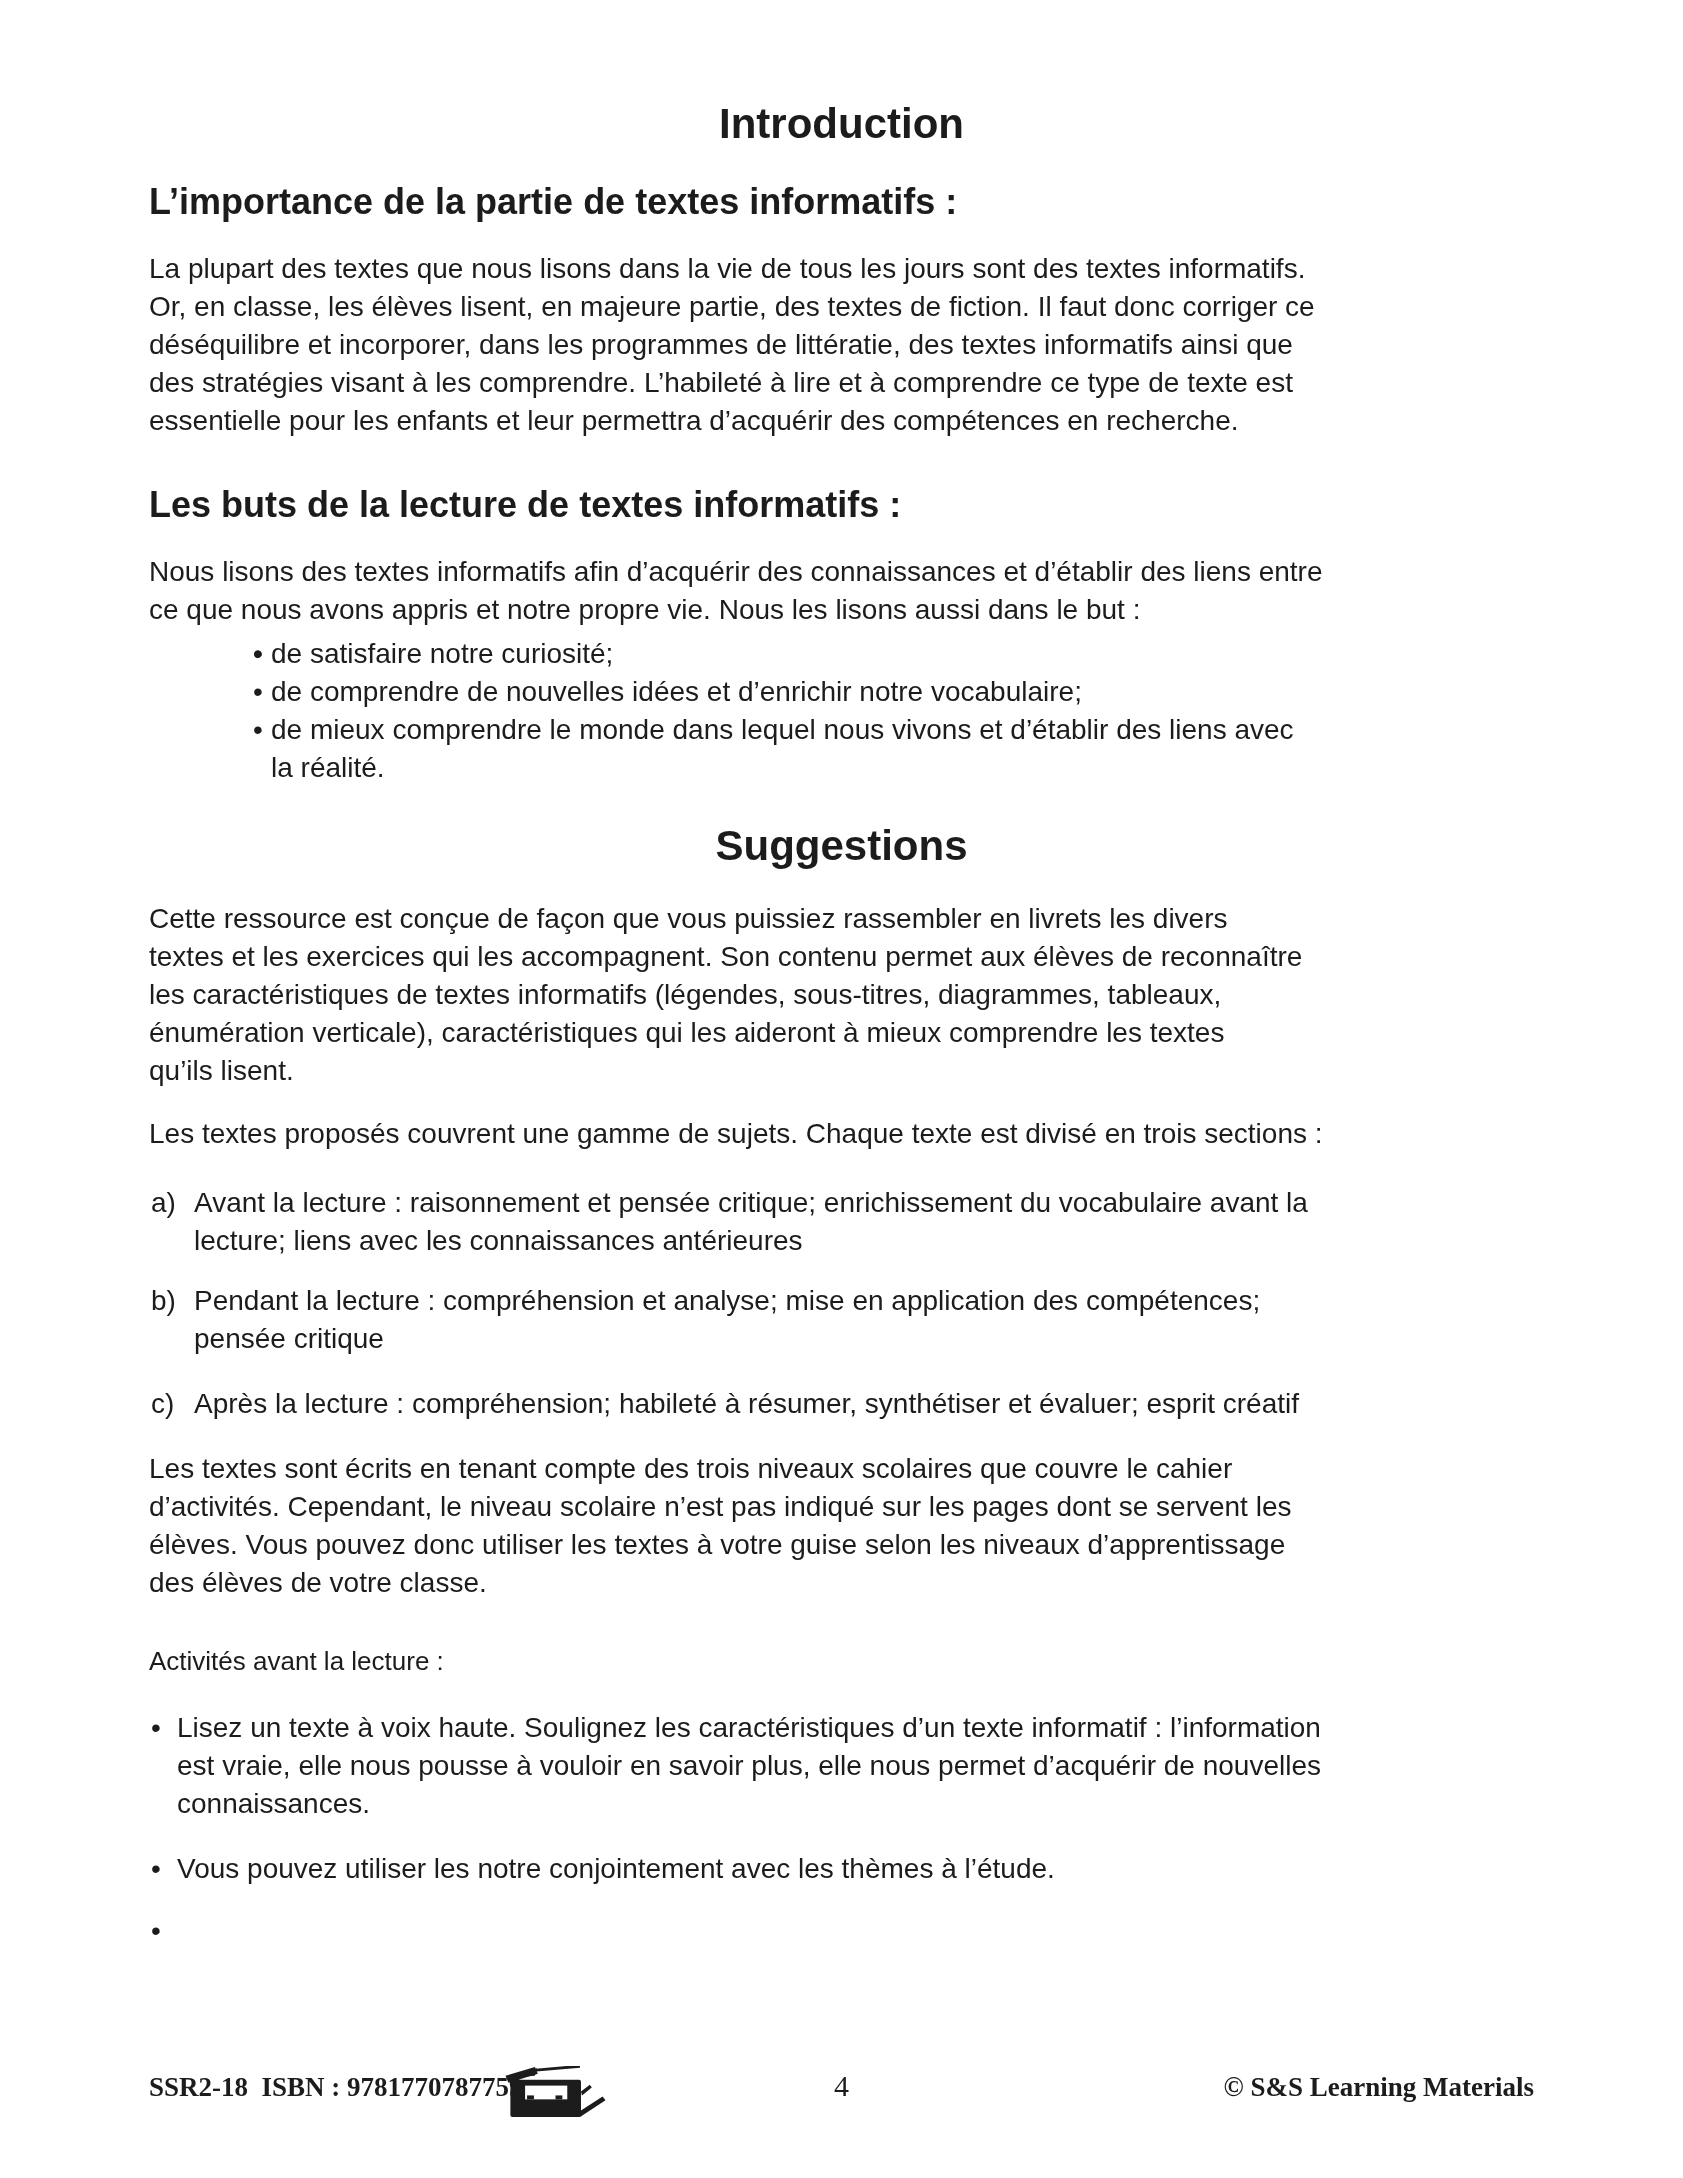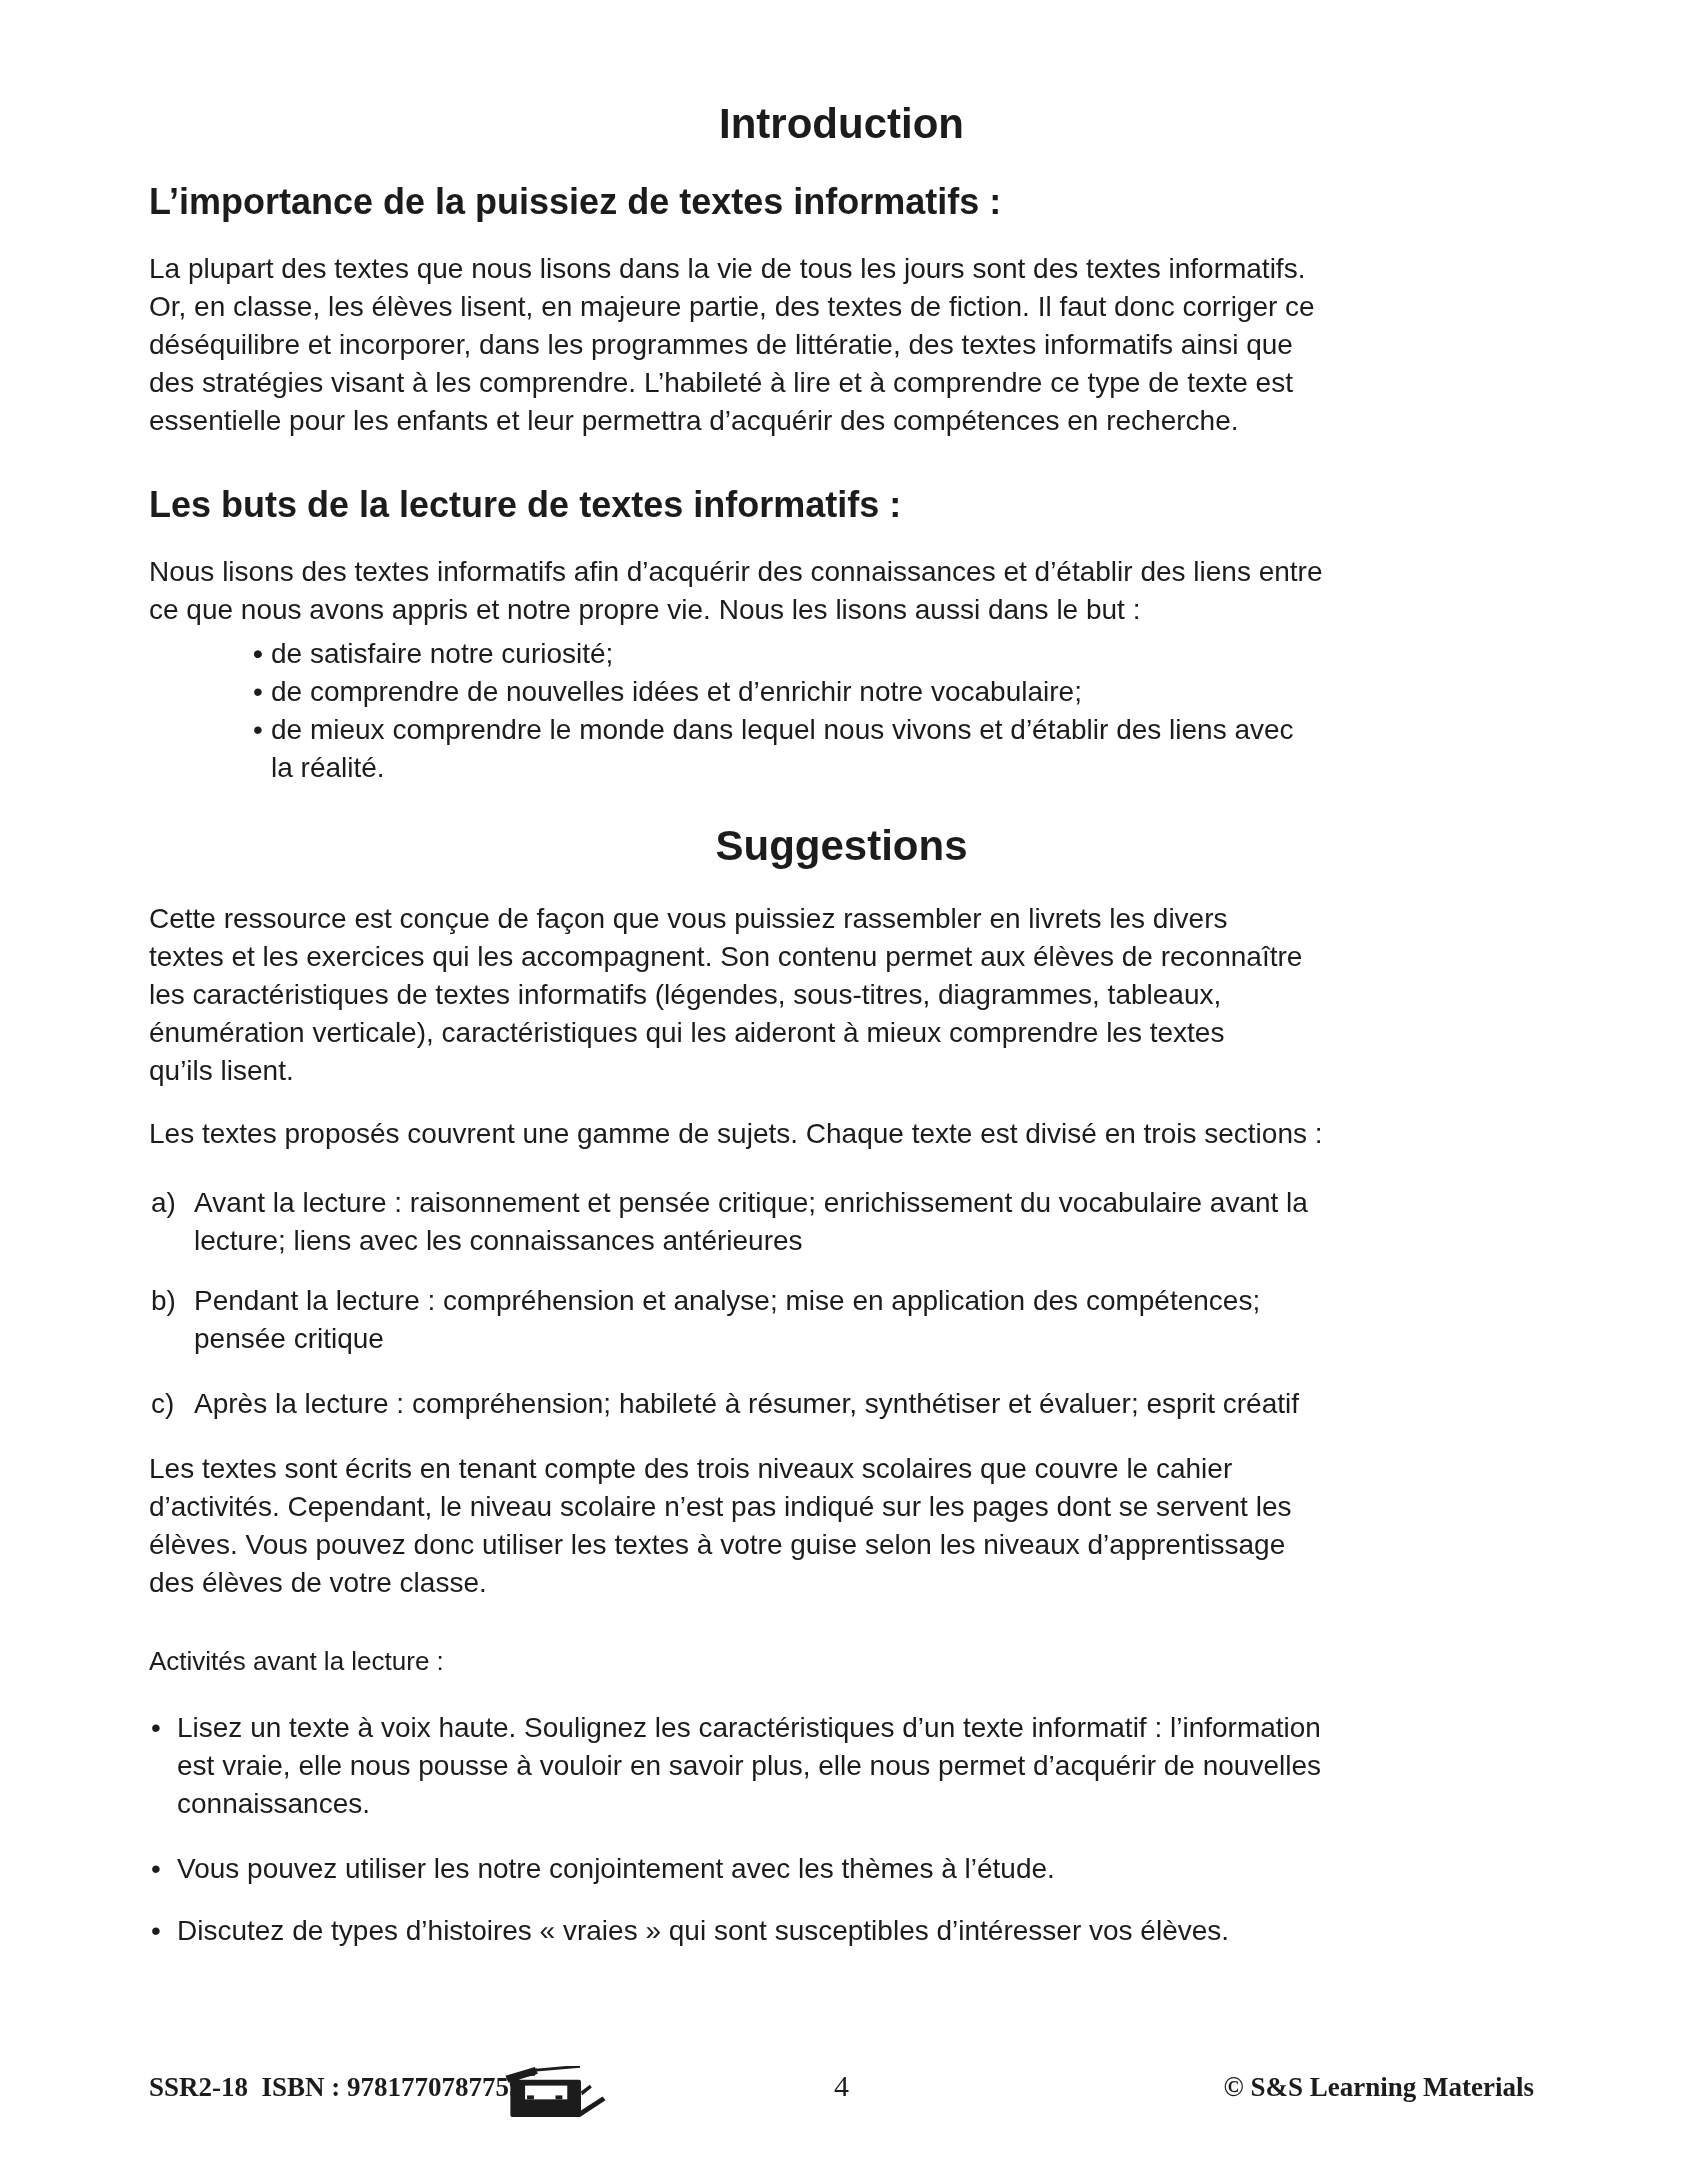--- a/index.html
+++ b/index.html
@@ -54,21 +54,21 @@
   .footer .fleft  { position: absolute; left: 0; top: 8px; font-weight: bold; font-size: 27px; line-height: 30px; }
   .footer .ficon  { position: absolute; left: 356px; top: 2px; width: 101px; height: 51px; }
   .footer .fpage  { position: absolute; left: 50%; transform: translateX(-50%); top: 6px; font-size: 30px; line-height: 32px; }
   .footer .fright { position: absolute; right: 0; top: 8px; font-weight: bold; font-size: 27px; line-height: 30px; }
 </style>
 </head>
 <body>
 
 <h1>Introduction</h1>
 
-<h2 class="mt-importance">L’importance de la puissiez de textes informatifs :</h2>
+<h2 class="mt-importance">L’importance de la partie de textes informatifs :</h2>
 <p class="mt-p1">La plupart des textes que nous lisons dans la vie de tous les jours sont des textes informatifs.
 Or, en classe, les élèves lisent, en majeure partie, des textes de fiction. Il faut donc corriger ce
 déséquilibre et incorporer, dans les programmes de littératie, des textes informatifs ainsi que
 des stratégies visant à les comprendre. L’habileté à lire et à comprendre ce type de texte est
 essentielle pour les enfants et leur permettra d’acquérir des compétences en recherche.</p>
 
 <h2 class="mt-buts">Les buts de la lecture de textes informatifs :</h2>
 <p class="mt-p2">Nous lisons des textes informatifs afin d’acquérir des connaissances et d’établir des liens entre
 ce que nous avons appris et notre propre vie. Nous les lisons aussi dans le but :</p>
 
@@ -101,21 +101,21 @@
 d’activités. Cependant, le niveau scolaire n’est pas indiqué sur les pages dont se servent les
 élèves. Vous pouvez donc utiliser les textes à votre guise selon les niveaux d’apprentissage
 des élèves de votre classe.</p>
 
 <h3 class="mt-act">Activités avant la lecture :</h3>
 
 <p class="act mt-la"><span class="dot">•</span><span>Lisez un texte à voix haute. Soulignez les caractéristiques d’un texte informatif : l’information
 est vraie, elle nous pousse à vouloir en savoir plus, elle nous permet d’acquérir de nouvelles
 connaissances.</span></p>
 <p class="act mt-lb"><span class="dot">•</span><span>Vous pouvez utiliser les notre conjointement avec les thèmes à l’étude.</span></p>
-<p class="act mt-lc"><span class="dot">•</span><span>Discutez de types d’histoires « vraies » qui sont susceptibles d’intéresser vos élèves.</span></p>
+<p class="act mt-lc"><span class="dot">•</span></p>
 
 <div class="footer">
   <span class="fleft">SSR2-18&nbsp; ISBN : 9781770787759</span>
   <svg class="ficon" viewBox="0 0 102 52" xmlns="http://www.w3.org/2000/svg">
     <g fill="#1c1c1c" stroke="none">
       <polygon points="0,10 30,1 33,8 3,17"></polygon>
       <polygon points="16,11 32,2 30,10"></polygon>
       <rect x="28" y="3" width="48" height="3" transform="rotate(-5 28 3)"></rect>
       <rect x="5" y="14" width="72" height="38" rx="2"></rect>
       <rect x="20" y="20" width="43" height="14" fill="#ffffff"></rect>

